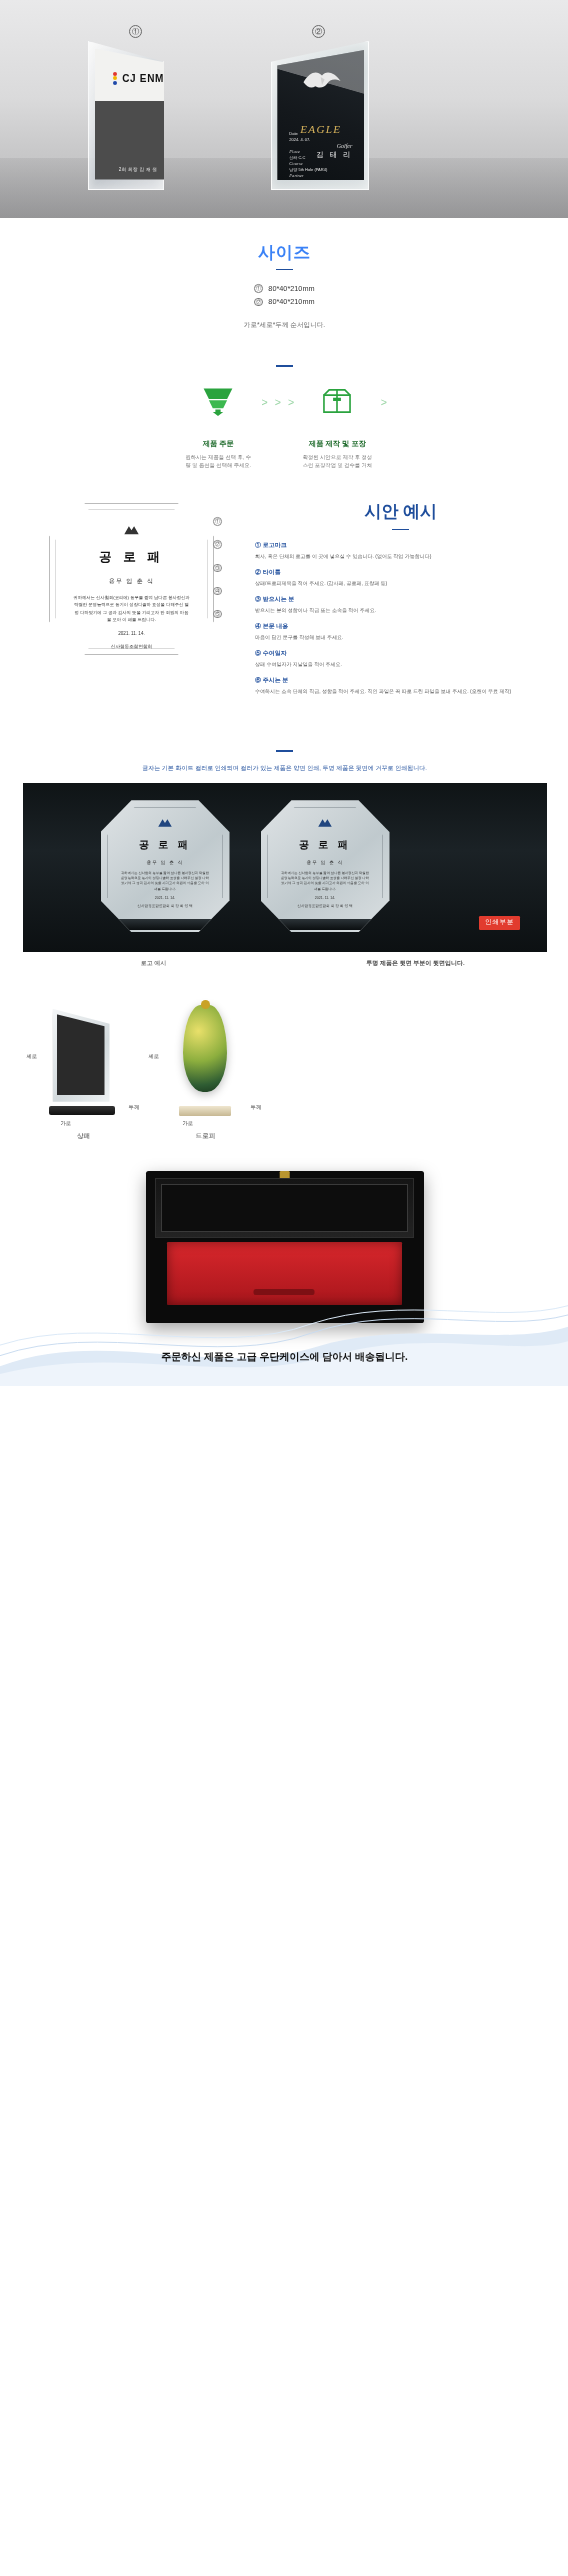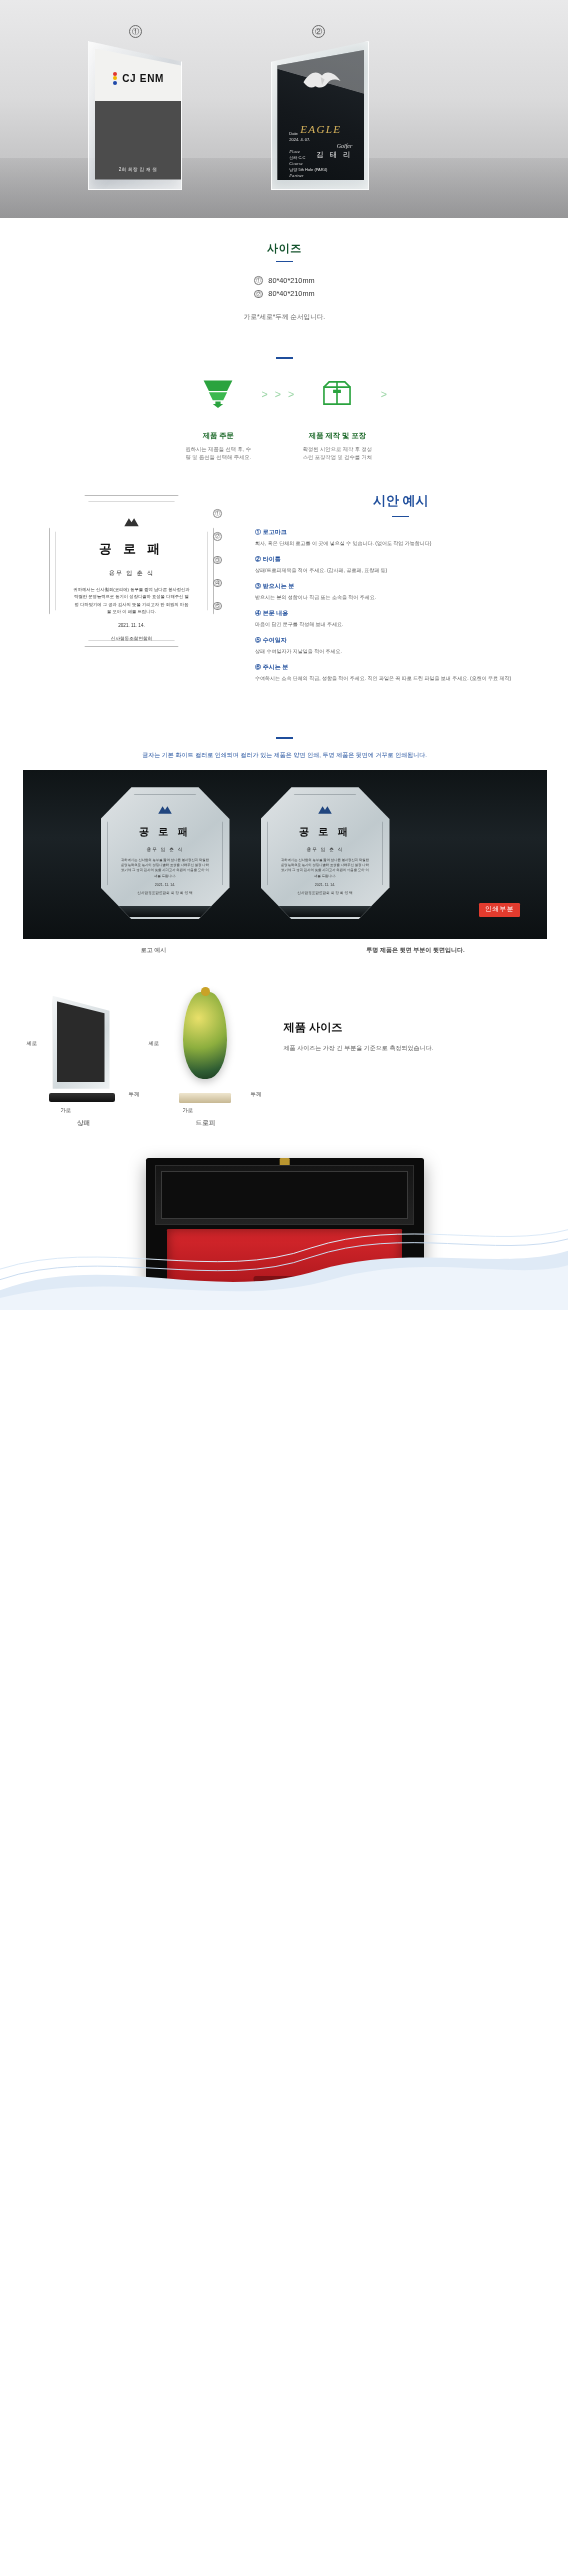--- a/index.html
+++ b/index.html
@@ -27,21 +27,21 @@
     width: 13.2px; height: 13.2px; border-radius: 50%;
     border: 0.7px solid #6a6a6a; color: #444;
     font-size: 7.3px; line-height: 12px; text-align: center;
     background: transparent;
   }
   .num1 { left: 129px; }
   .num2 { left: 312px; }
 
   
   .trophy1 {
-    position: absolute; left: 88px; top: 41px; width: 94px; height: 149px;
+    position: absolute; left: 88px; top: 41px; width: 76px; height: 149px;
     background: linear-gradient(125deg, rgba(255,255,255,0.75) 0%, rgba(226,230,233,0.8) 35%, rgba(198,204,210,0.85) 60%, rgba(236,239,242,0.8) 100%);
     border: 0.7px solid rgba(255,255,255,0.85);
     box-shadow: 0 4px 10.6px rgba(0,0,0,0.28), inset 0 0 12px rgba(255,255,255,0.55);
     clip-path: polygon(0% 0%, 100% 14%, 100% 100%, 0% 100%);
   }
   .t1-panel {
     position: absolute; left: 6px; top: 6.6px; width: 86px; height: 131px;
     background: linear-gradient(180deg, #f2f2f0 0 40%, #4c4c4c 40% 100%);
     clip-path: polygon(0% 0%, 100% 13%, 100% 100%, 0% 100%);
   }
@@ -91,21 +91,21 @@
   .t2-sub { position:absolute; right: 12px; top: 93px; text-align:right; color:#f0f0f0;}
   .t2-sub .gol { font-family:"Liberation Serif",serif; font-style:italic; font-size:6px; color:#ddd; }
   .t2-sub .nm { font-size: 7.3px; letter-spacing: 2px; margin-top:1.3px; }
   .t2-fields { position:absolute; left: 12px; top: 99px; color:#e2e2e2; font-size: 4px; line-height: 6px; text-align:left;}
   .t2-fields .k { color:#cfcfcf; font-family:"Liberation Serif",serif; font-style:italic; font-size:4.6px;}
   .t2-top { position:absolute; left:12px; top:81px; color:#e2e2e2; font-size:4px; line-height:6px; text-align:left;}
 
   
   .sec { padding: 22.5px 0 6.6px; text-align: center; }
   h2.sec-title {
-    font-size: 11px; color: #14532d; font-weight: bold; letter-spacing: 0.7px;
+    font-size: 17px; color: #3b82f6; font-weight: bold; letter-spacing: 0.7px;
     margin-bottom: 4px;
   }
   .sec-rule { width: 17px; height: 1.3px; background: #1f4e9c; margin: 5.3px auto 12px; }
   .sizes { font-size: 7.3px; color: #333; line-height: 13.2px; }
   .sizes .cap { font-size: 6.6px; color: #666; margin-top: 9.3px; }
   .circ {
     display:inline-block; width: 8.6px; height: 8.6px; border-radius: 50%;
     border: 0.7px solid #777; font-size: 5.3px; line-height: 7.3px; text-align:center;
     color:#555; margin-right: 3.3px; vertical-align: 0.7px;
   }
@@ -139,21 +139,21 @@
   .oct-date { font-size: 4.6px; color:#333; margin-top: 8px; }
   .oct-foot { font-size: 4.6px; color:#333; margin-top: 6.6px; line-height: 7.3px; text-align:center;}
   .oct-foot .ceo { font-size: 5.3px; }
   .oct-foot .stamp { display:inline-block; border:0.7px solid #c33; color:#c33; padding: 0 2px; border-radius:1.3px; margin-left:2px;}
   .marks { position:absolute; right: 18.5px; top: 17px; }
   .marks span {
     display:block; width: 8.6px; height: 8.6px; border-radius:50%; border:0.7px solid #888;
     font-size:5.3px; line-height:7.3px; text-align:center; color:#555; margin-bottom: 14.5px;
   }
   .draft-right { flex: 1; padding-top: 0; }
-  .draft-right h3 { font-size: 13px; color:#1f4e9c; text-align:center; font-weight:bold; }
+  .draft-right h3 { font-size: 17px; color:#1f4e9c; text-align:center; font-weight:bold; }
   .draft-right .sec-rule { margin: 5.3px auto 10.6px; }
   .dr-item { margin-bottom: 8px; }
   .dr-item .h { font-size: 6px; font-weight: bold; color:#1f4e9c; margin-bottom: 2px;}
   .dr-item .t { font-size: 5px; color:#555; line-height: 8px; }
 
   
   .print-note { font-size: 6px; color:#1f4e9c; text-align:center; margin-bottom: 10.6px; }
   .print-stage {
     margin: 0 22.5px; height: 169px; position:relative;
     background: linear-gradient(180deg,#0f1416 0%, #1b2226 40%, #0c1012 100%);
@@ -484,24 +484,20 @@
         <div class="ps-vase"></div>
         <div class="ps-vase-lid"></div>
         <div class="ps-vase-base"></div>
         <div class="lbl lbl-v">세로</div>
         <div class="lbl lbl-h">가로</div>
         <div class="lbl lbl-t">두께</div>
       </div>
       <div class="ps-caption">트로피</div>
     </div>
 
-    <div class="psize-text">
-      <h3>제품 사이즈</h3>
-      <p>제품 사이즈는 가장 긴 부분을 기준으로 측정되었습니다.</p>
-    </div>
   </section>
 
   <section class="case-wrap">
     <div class="case-img">
       <div class="case-latch"></div>
       <div class="case-lid">
           <div class="case-lid-in"></div>
         </div>
       <div class="case-tray">
         <div class="case-slot"></div>
@@ -510,16 +506,17 @@
 
     <div class="wave">
       <svg width="569" height="99" viewBox="0 0 860 150" preserveAspectRatio="none" aria-hidden="true">
         <path d="M0,120 C160,60 320,140 480,90 C620,48 760,92 860,60 L860,150 L0,150 Z" fill="#dfeaf6"></path>
         <path d="M0,132 C180,86 340,150 500,104 C650,62 780,106 860,82 L860,150 L0,150 Z" fill="#eef4fb"></path>
         <path d="M0,104 C150,52 330,122 470,70 C610,22 750,72 860,42" fill="none" stroke="#c9dcf0" stroke-width="1.5"></path>
         <path d="M0,88 C150,40 330,108 470,56 C610,10 750,58 860,28" fill="none" stroke="#dbe9f7" stroke-width="1.5"></path>
       </svg>
     </div>
 
+    <div class="footer-note">주문하신 제품은 고급 우단케이스에 담아서 배송됩니다.</div>
   </section>
 
 </div>
 
 
 </body></html>

